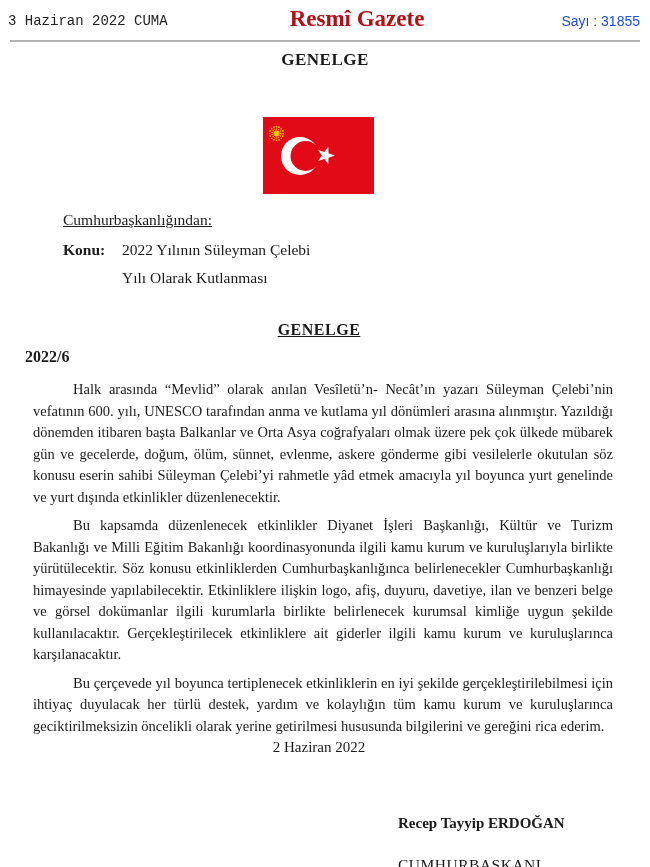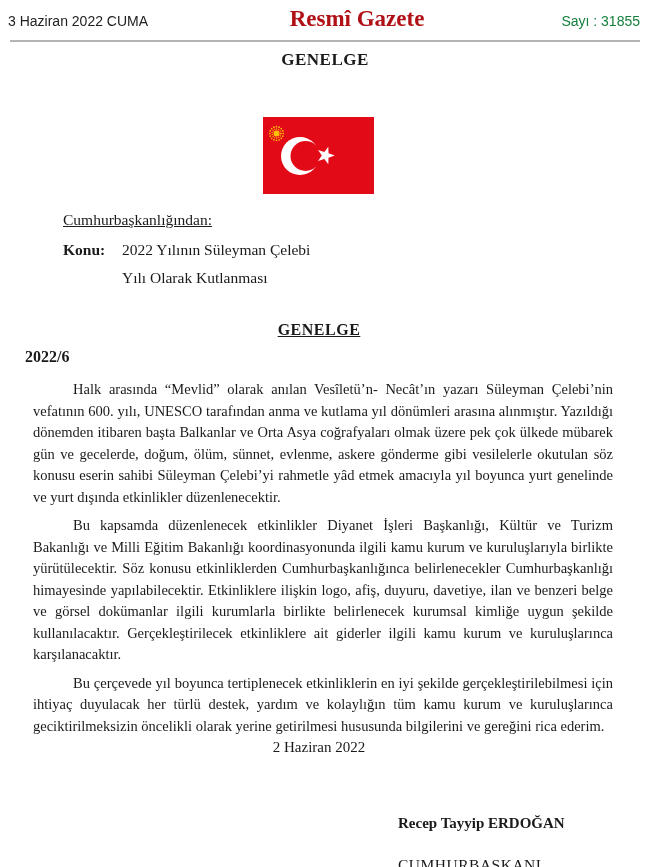--- a/index.html
+++ b/index.html
@@ -4,29 +4,29 @@
 <style>
   html,body{margin:0;padding:0;}
   body{
     width:650px;height:867px;overflow:hidden;background:#ffffff;
     position:relative;color:#1a1a1a;
     font-family:"Liberation Serif", serif;
   }
   
   .mast-left{
     position:absolute;top:13px;left:8px;
-    font-family:Liberation Sans, sans-serif;font-size:14px;color:#222;
+    font-family:Liberation Mono, monospace;font-size:14px;color:#222;
   }
   .mast-title{
     position:absolute;top:6px;left:0;width:650px;text-align:center;
     font-size:23px;font-weight:bold;color:#b01116;padding-left:32px;
   }
   .mast-right{
     position:absolute;top:13px;right:10px;
-    font-family:"Liberation Sans", sans-serif;font-size:14px;color:#15803d;
+    font-family:"Liberation Sans", sans-serif;font-size:14px;color:#1d4ed8;
   }
   .mast-rule{
     position:absolute;top:40px;left:10px;right:10px;height:0;
     border-top:2px solid #b3b3b3;
   }
   
   .genelge-top{
     position:absolute;top:50px;left:0;width:650px;text-align:center;
     font-size:17px;font-weight:bold;letter-spacing:.5px;
   }

